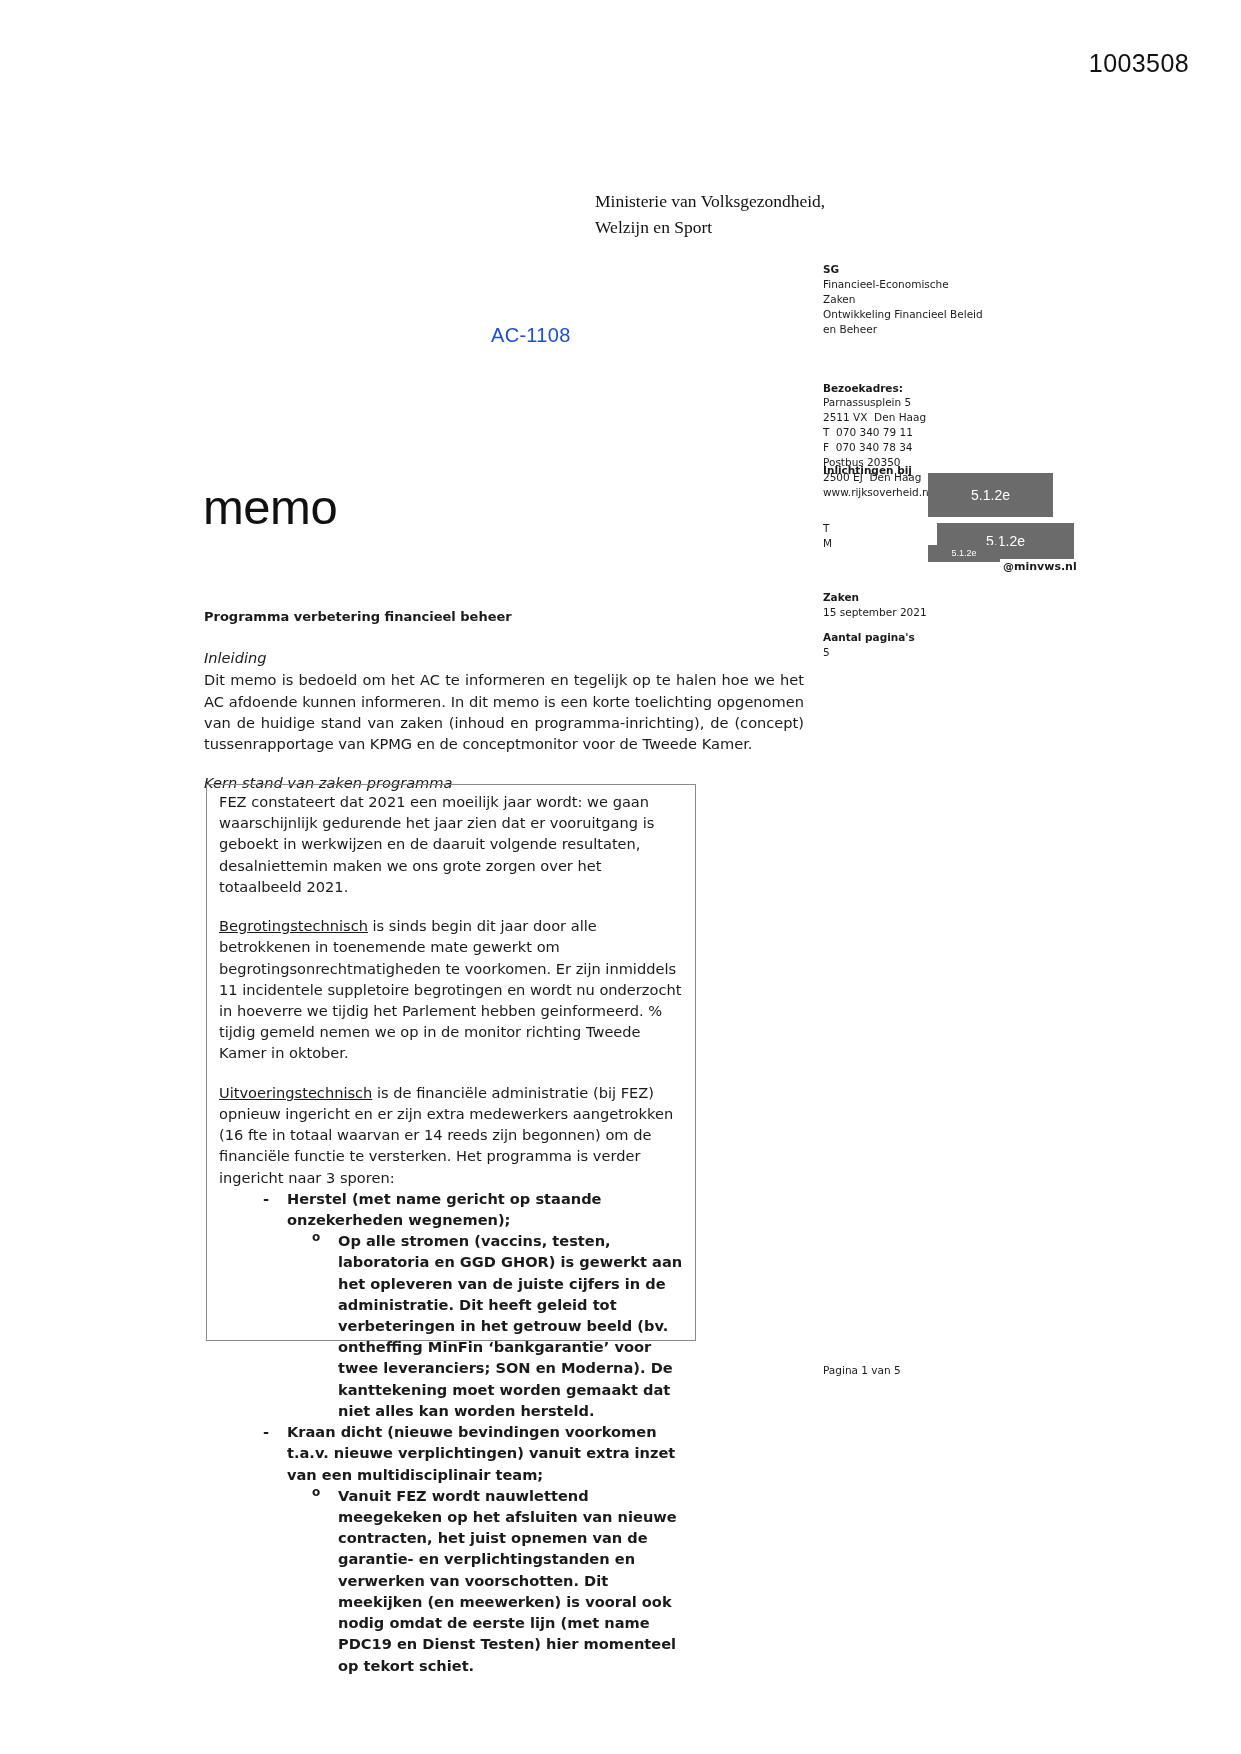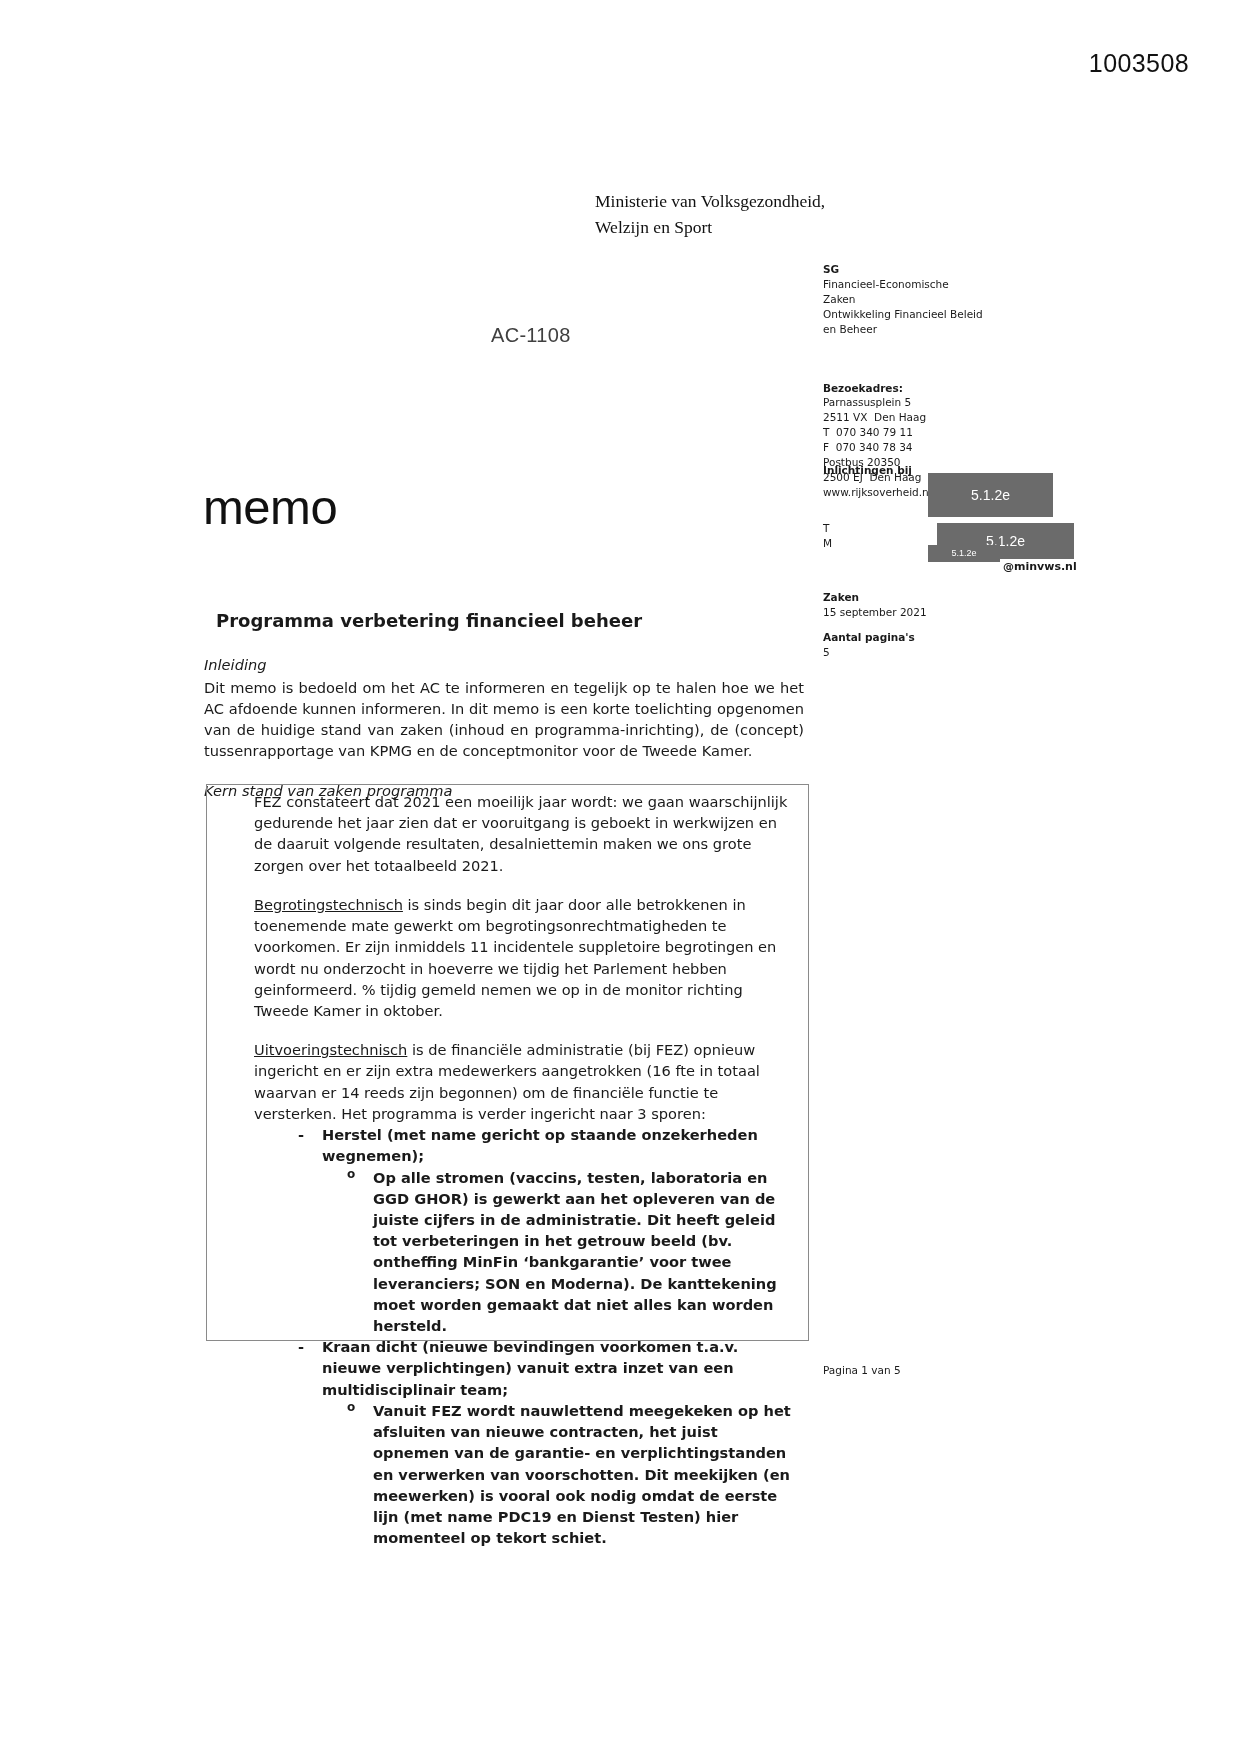--- a/index.html
+++ b/index.html
@@ -41,21 +41,21 @@
     color: #111;
   }
 
   
   .doc-code {
     position: absolute;
     left: 491px;
     top: 324px;
     font-family: "Liberation Sans", sans-serif;
     font-size: 20px;
-    color: #404040;
+    color: #1d4ed8;
     letter-spacing: 0.3px;
   }
 
   
   .memo-title {
     position: absolute;
     left: 203px;
     top: 479px;
     font-family: "Liberation Sans", sans-serif;
     font-weight: 400;
@@ -174,46 +174,45 @@
     left: 204px;
     top: 608px;
     width: 600px;
     font-family: "DejaVu Sans", sans-serif;
     font-size: 14.6px;
     line-height: 1.46;
     color: #1a1a1a;
   }
   .h-bold {
     font-weight: 700;
-    font-size: 18px;
-    margin: 0 0 20px 12px;
+    font-size: 13px;
+    margin: 0 0 20px 0;
   }
   .h-italic {
     font-style: italic;
     margin: 0 0 1px 0;
     font-size: 14.6px;
   }
   .para { margin: 0 0 18px 0; text-align: justify; }
 
   .section-label {
     font-style: italic;
     margin: 0 0 3px 0;
     font-size: 14.6px;
   }
 
   
   .box {
     position: absolute;
     left: 206px;
     top: 784px;
-    width: 603px;
+    width: 490px;
     height: 557px;
     border: 1px solid #8a8a8a;
     box-sizing: border-box;
-    padding-left: 35px;
   }
   .box-inner {
     padding: 6px 12px 8px 12px;
     font-family: "DejaVu Sans", sans-serif;
     font-size: 14.6px;
     line-height: 1.455;
     color: #1a1a1a;
   }
   .box-inner p { margin: 0 0 18px 0; }
   .box-inner p.np { margin: 0; }

